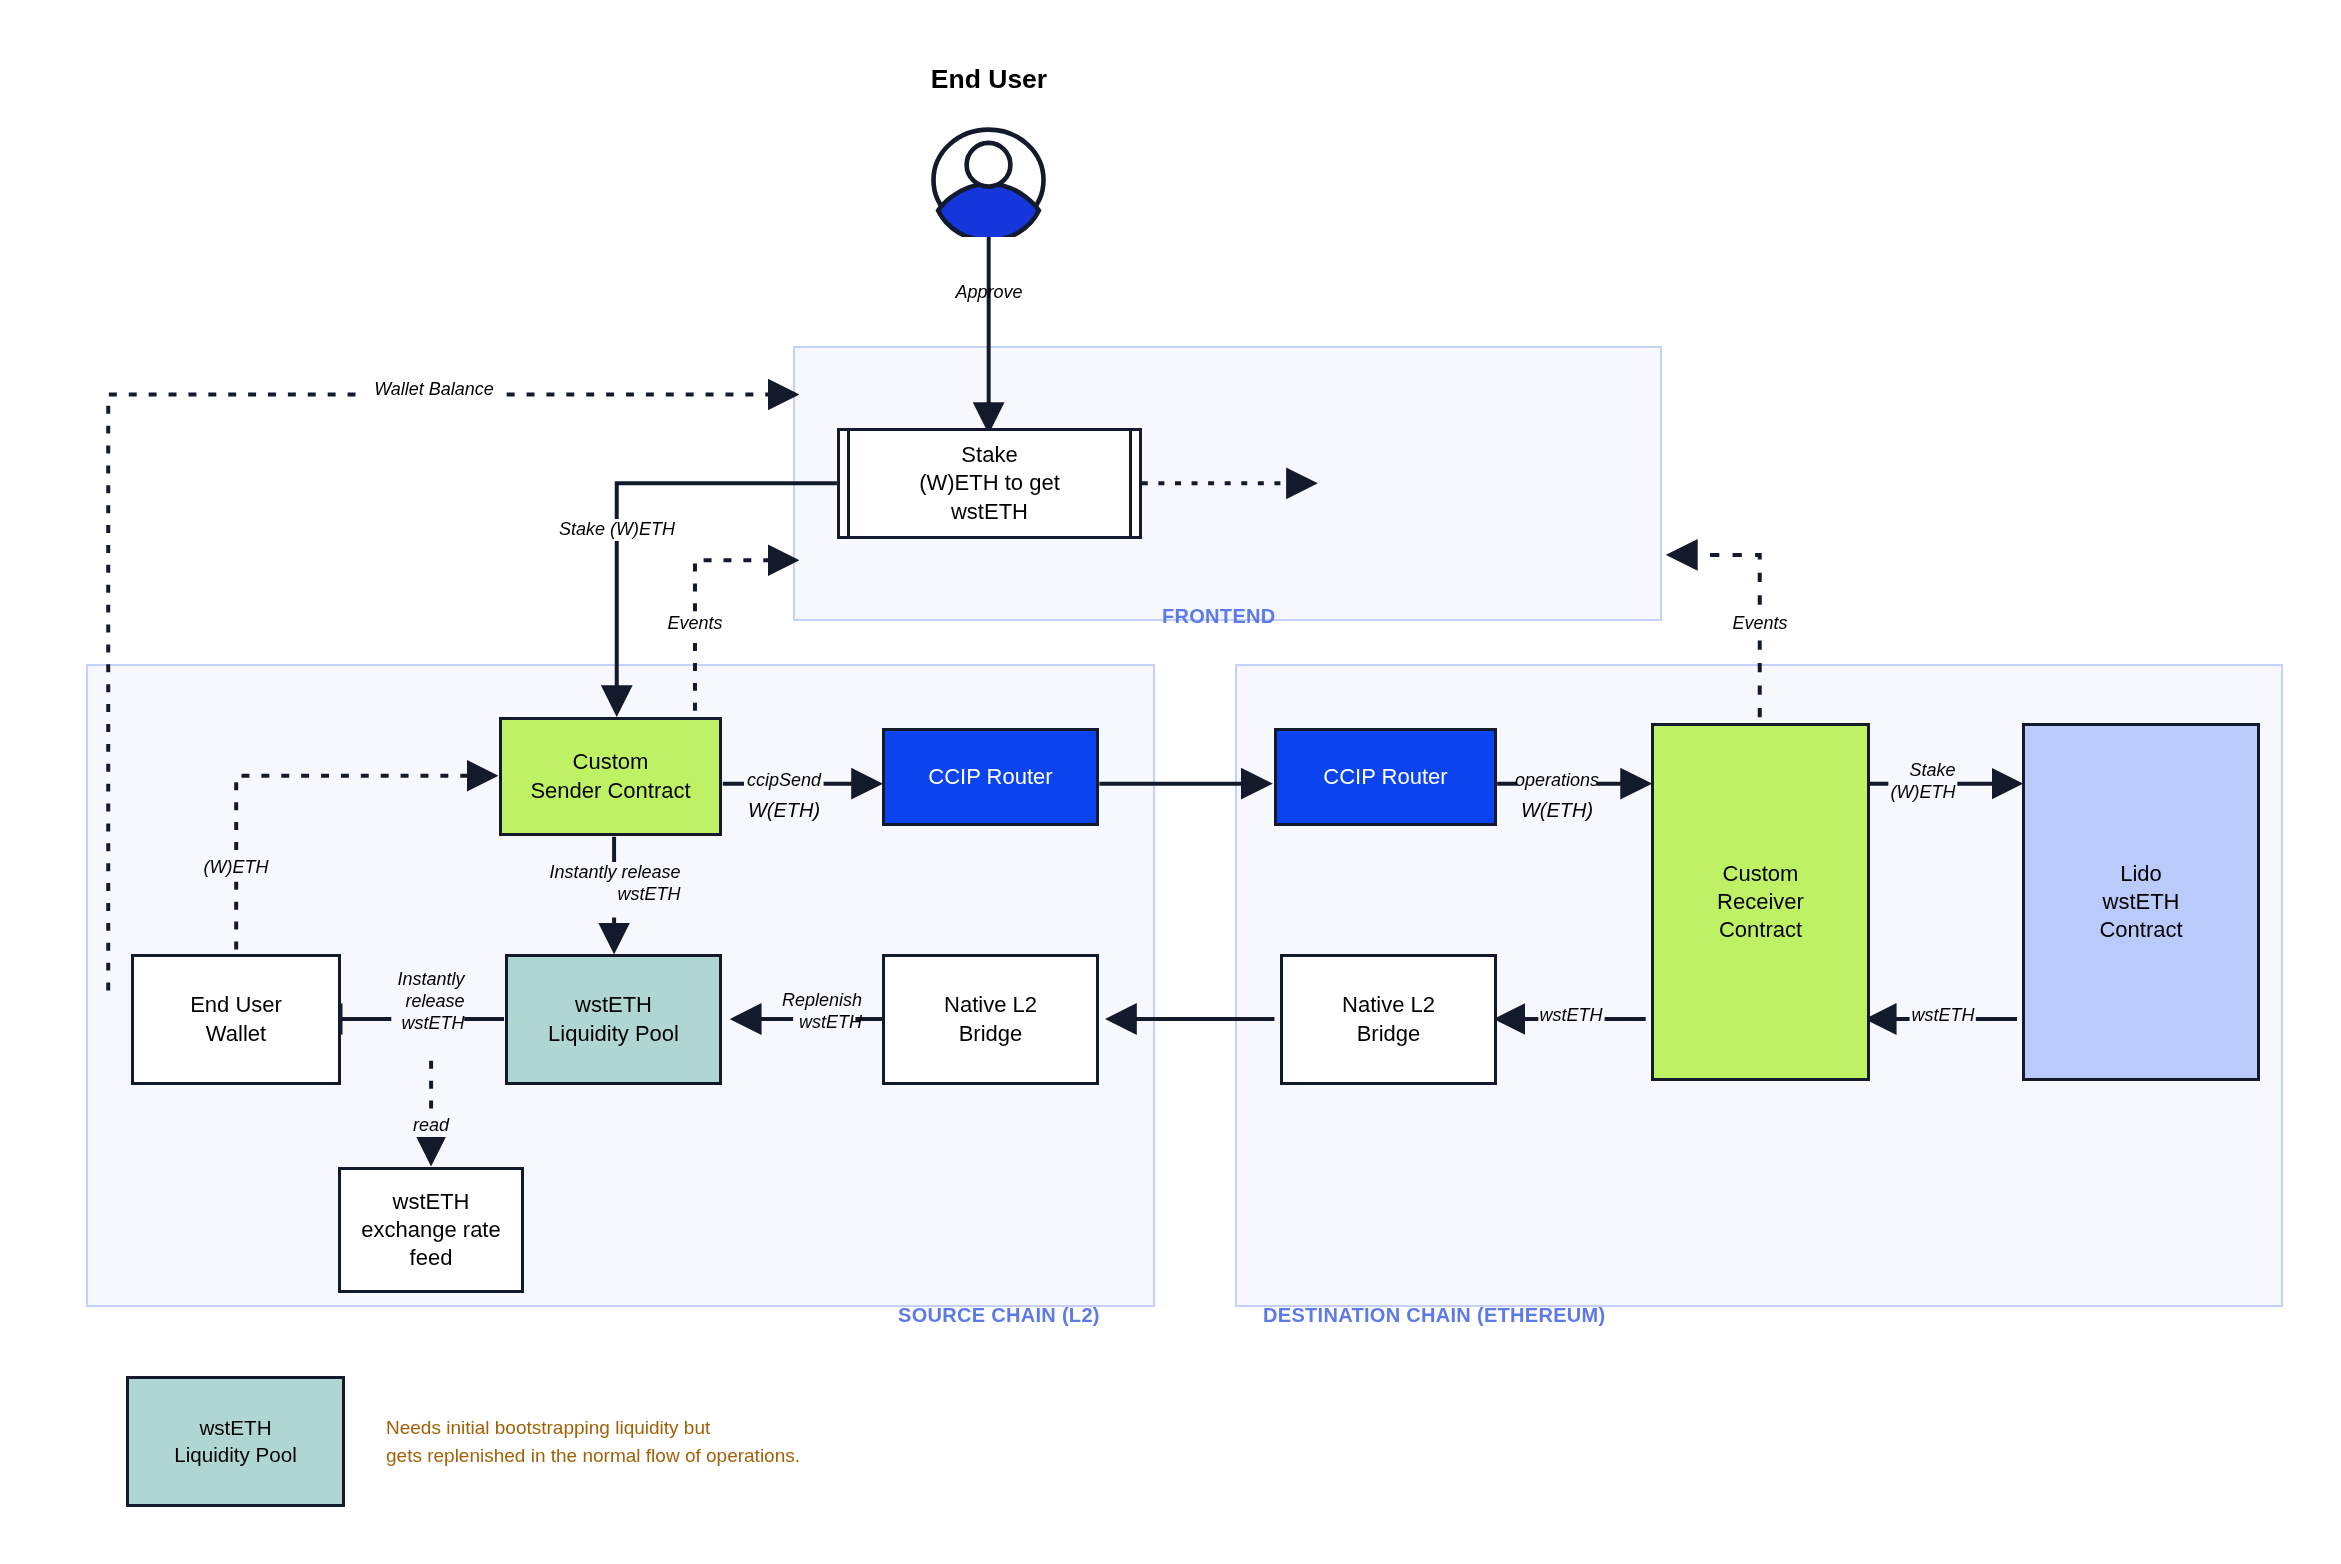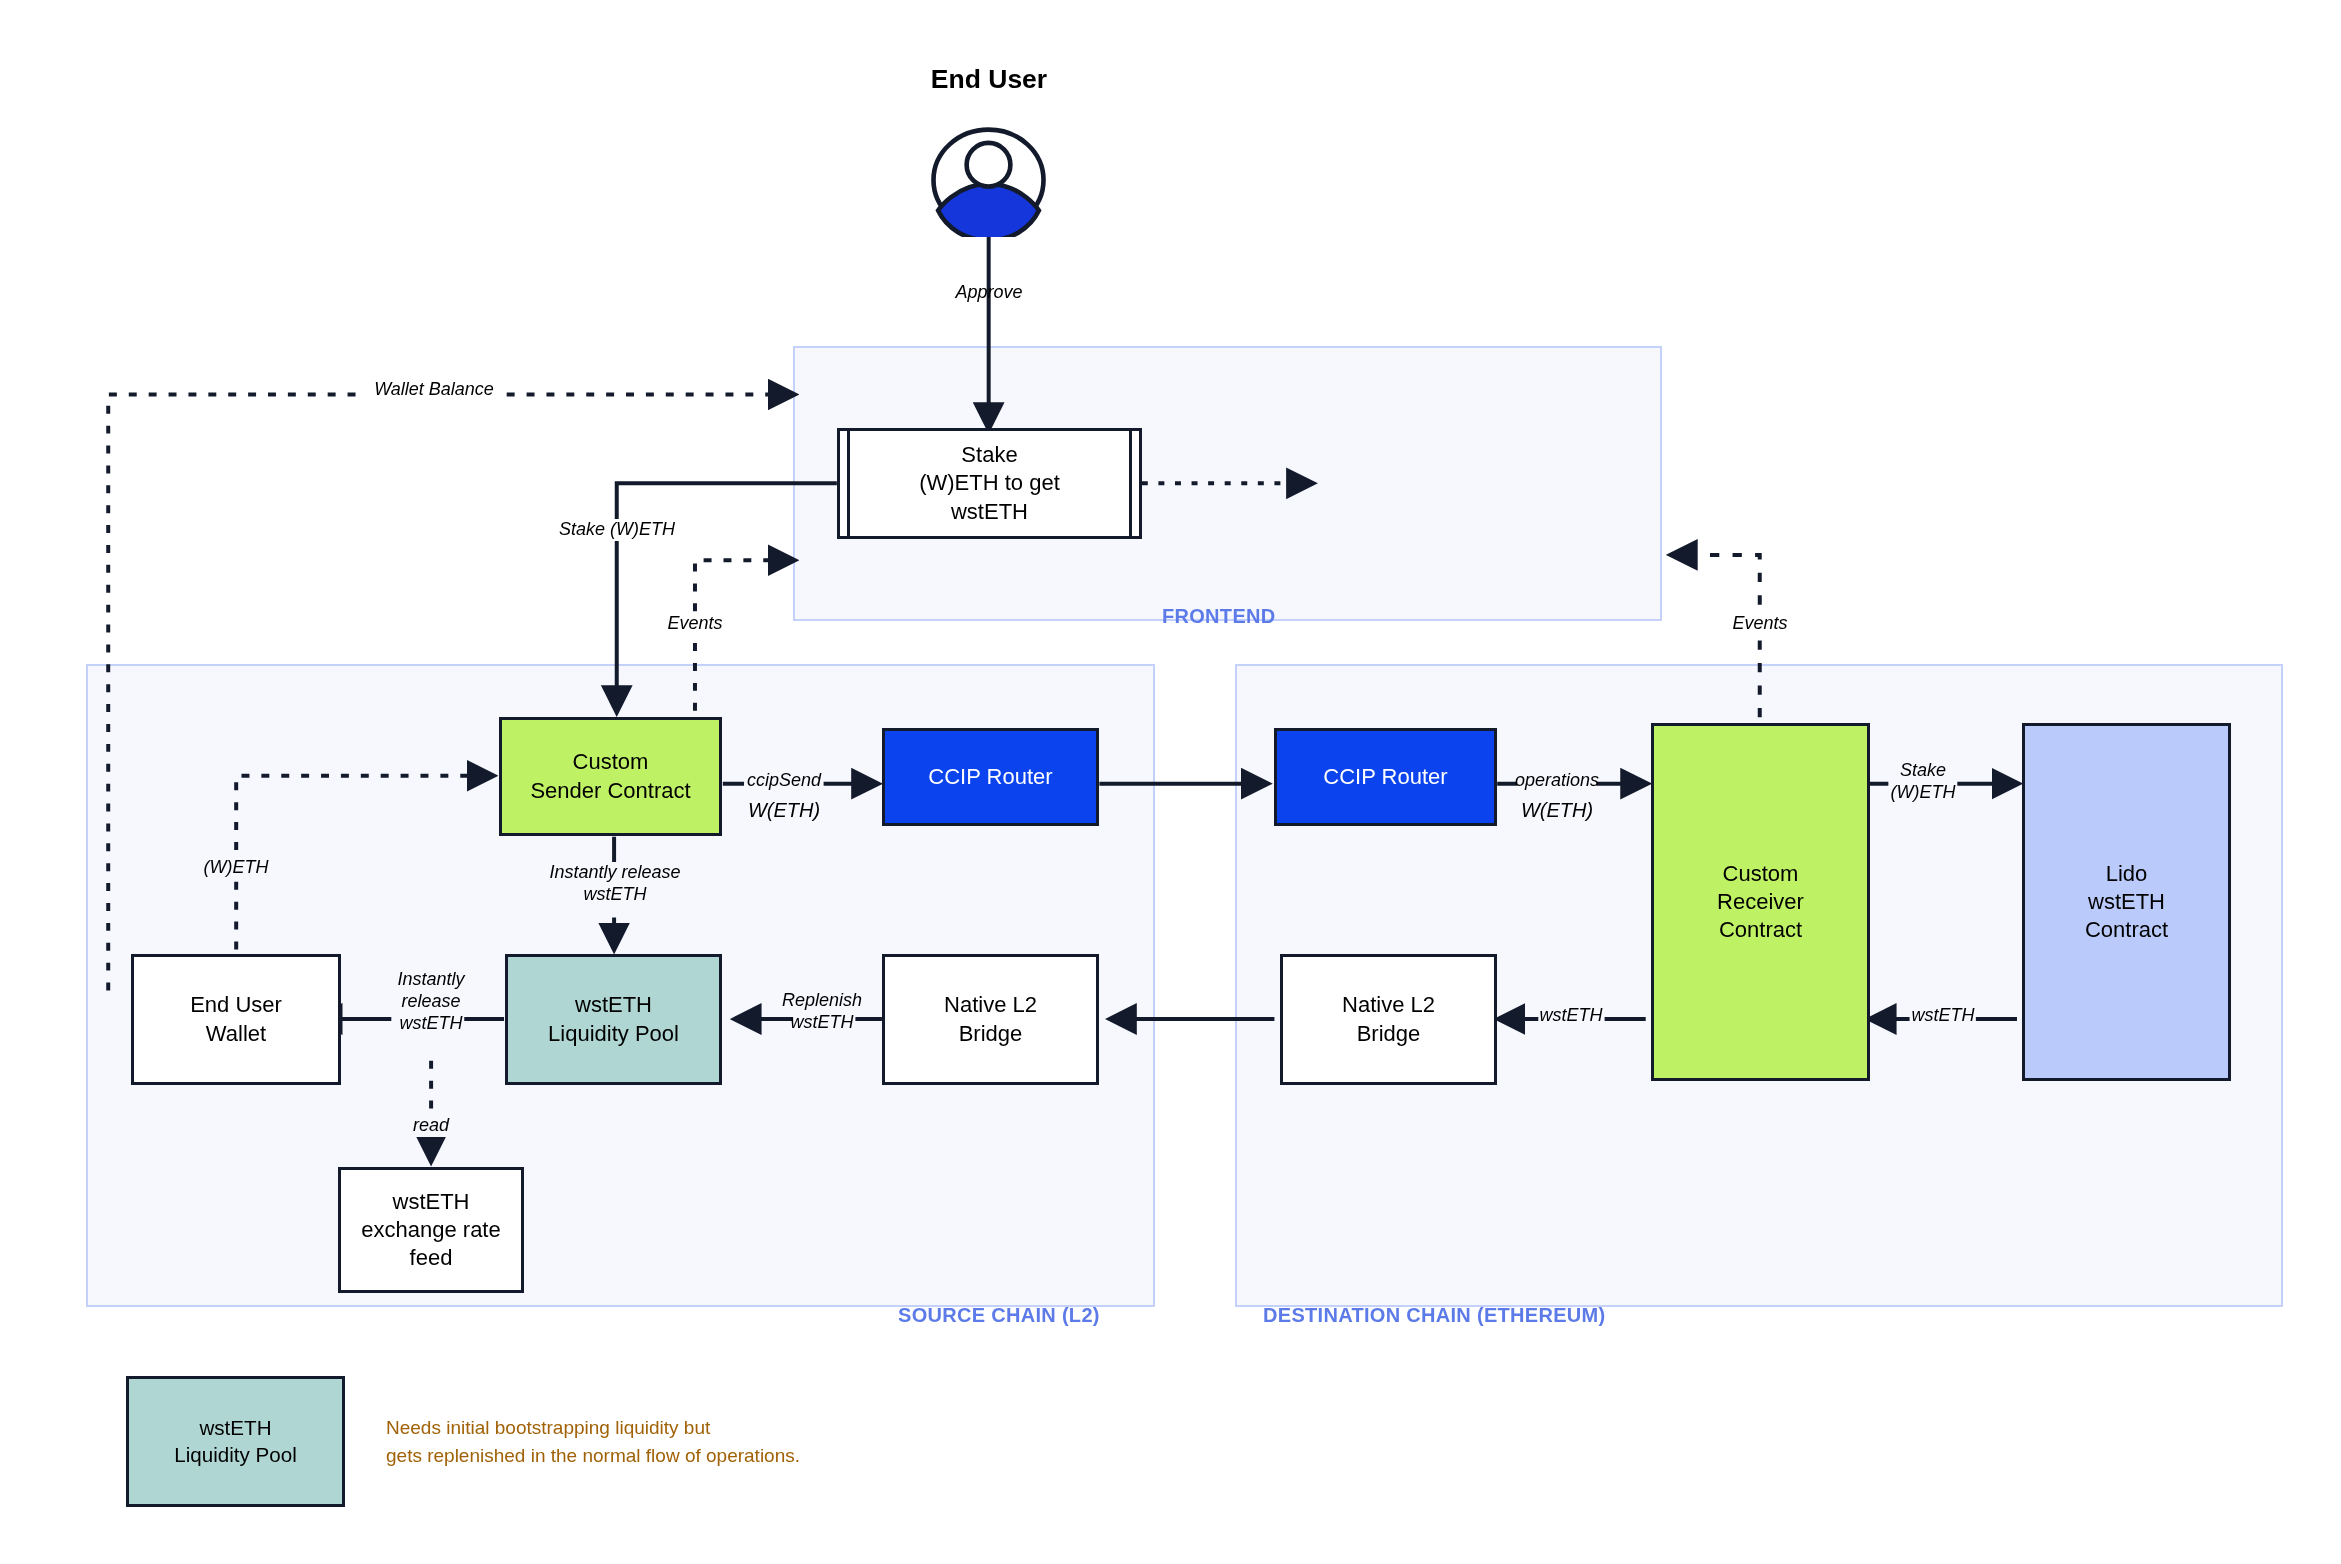--- a/index.html
+++ b/index.html
@@ -19,21 +19,21 @@
   .node.teal{background:#AFD6D3;}
   .node.lav{background:#BACBFB;}
   .node.ccip{background:#0B44EE;color:#ffffff;border-color:#131A2B;}
   .node.subproc{background:#ffffff;}
   .node.subproc::before,.node.subproc::after{content:"";position:absolute;top:0;bottom:0;width:0;border-left:3.3px solid #131A2B;}
   .node.subproc::before{left:6.6px;}
   .node.subproc::after{right:6.6px;}
 
   
   .lbl{position:absolute;font-size:18px;font-style:italic;color:#000;white-space:nowrap;line-height:1.22;}
-  .lbl.c{text-align:center;transform:translateX(-50%);}
+  .lbl.c{text-align:right;transform:translateX(-50%);}
   .lbl.sm{font-size:20px;}
 
   
   .user-title{position:absolute;font-size:26.5px;font-weight:bold;color:#000;white-space:nowrap;transform:translateX(-50%);}
 
   
   .legend-swatch{position:absolute;box-sizing:border-box;border:3.3px solid #131A2B;background:#AFD6D3;
         display:flex;align-items:center;justify-content:center;text-align:center;font-size:20.6px;line-height:1.3;}
   .legend-text{position:absolute;font-size:19px;line-height:1.45;color:#a16207;white-space:pre-line;}
 </style>
@@ -109,21 +109,21 @@
 Sender Contract</div>
 
   <div class="node ccip" style="left:882px;top:728px;width:217px;height:98px;">CCIP Router</div>
 
   <div class="node ccip" style="left:1274px;top:728px;width:223px;height:98px;">CCIP Router</div>
 
   <div class="node amber" style="left:1651px;top:723px;width:219px;height:358px;white-space:pre-line;">Custom
 Receiver
 Contract</div>
 
-  <div class="node lav" style="left:2022px;top:723px;width:209px;height:358px;white-space:pre-line;">Lido
+  <div class="node lav" style="left:2022px;top:723px;width:238px;height:358px;white-space:pre-line;">Lido
 wstETH
 Contract</div>
 
   <div class="node" style="left:131px;top:954px;width:210px;height:131px;white-space:pre-line;">End User
 Wallet</div>
 
   <div class="node teal" style="left:505px;top:954px;width:217px;height:131px;white-space:pre-line;">wstETH
 Liquidity Pool</div>
 
   <div class="node" style="left:882px;top:954px;width:217px;height:131px;white-space:pre-line;">Native L2

